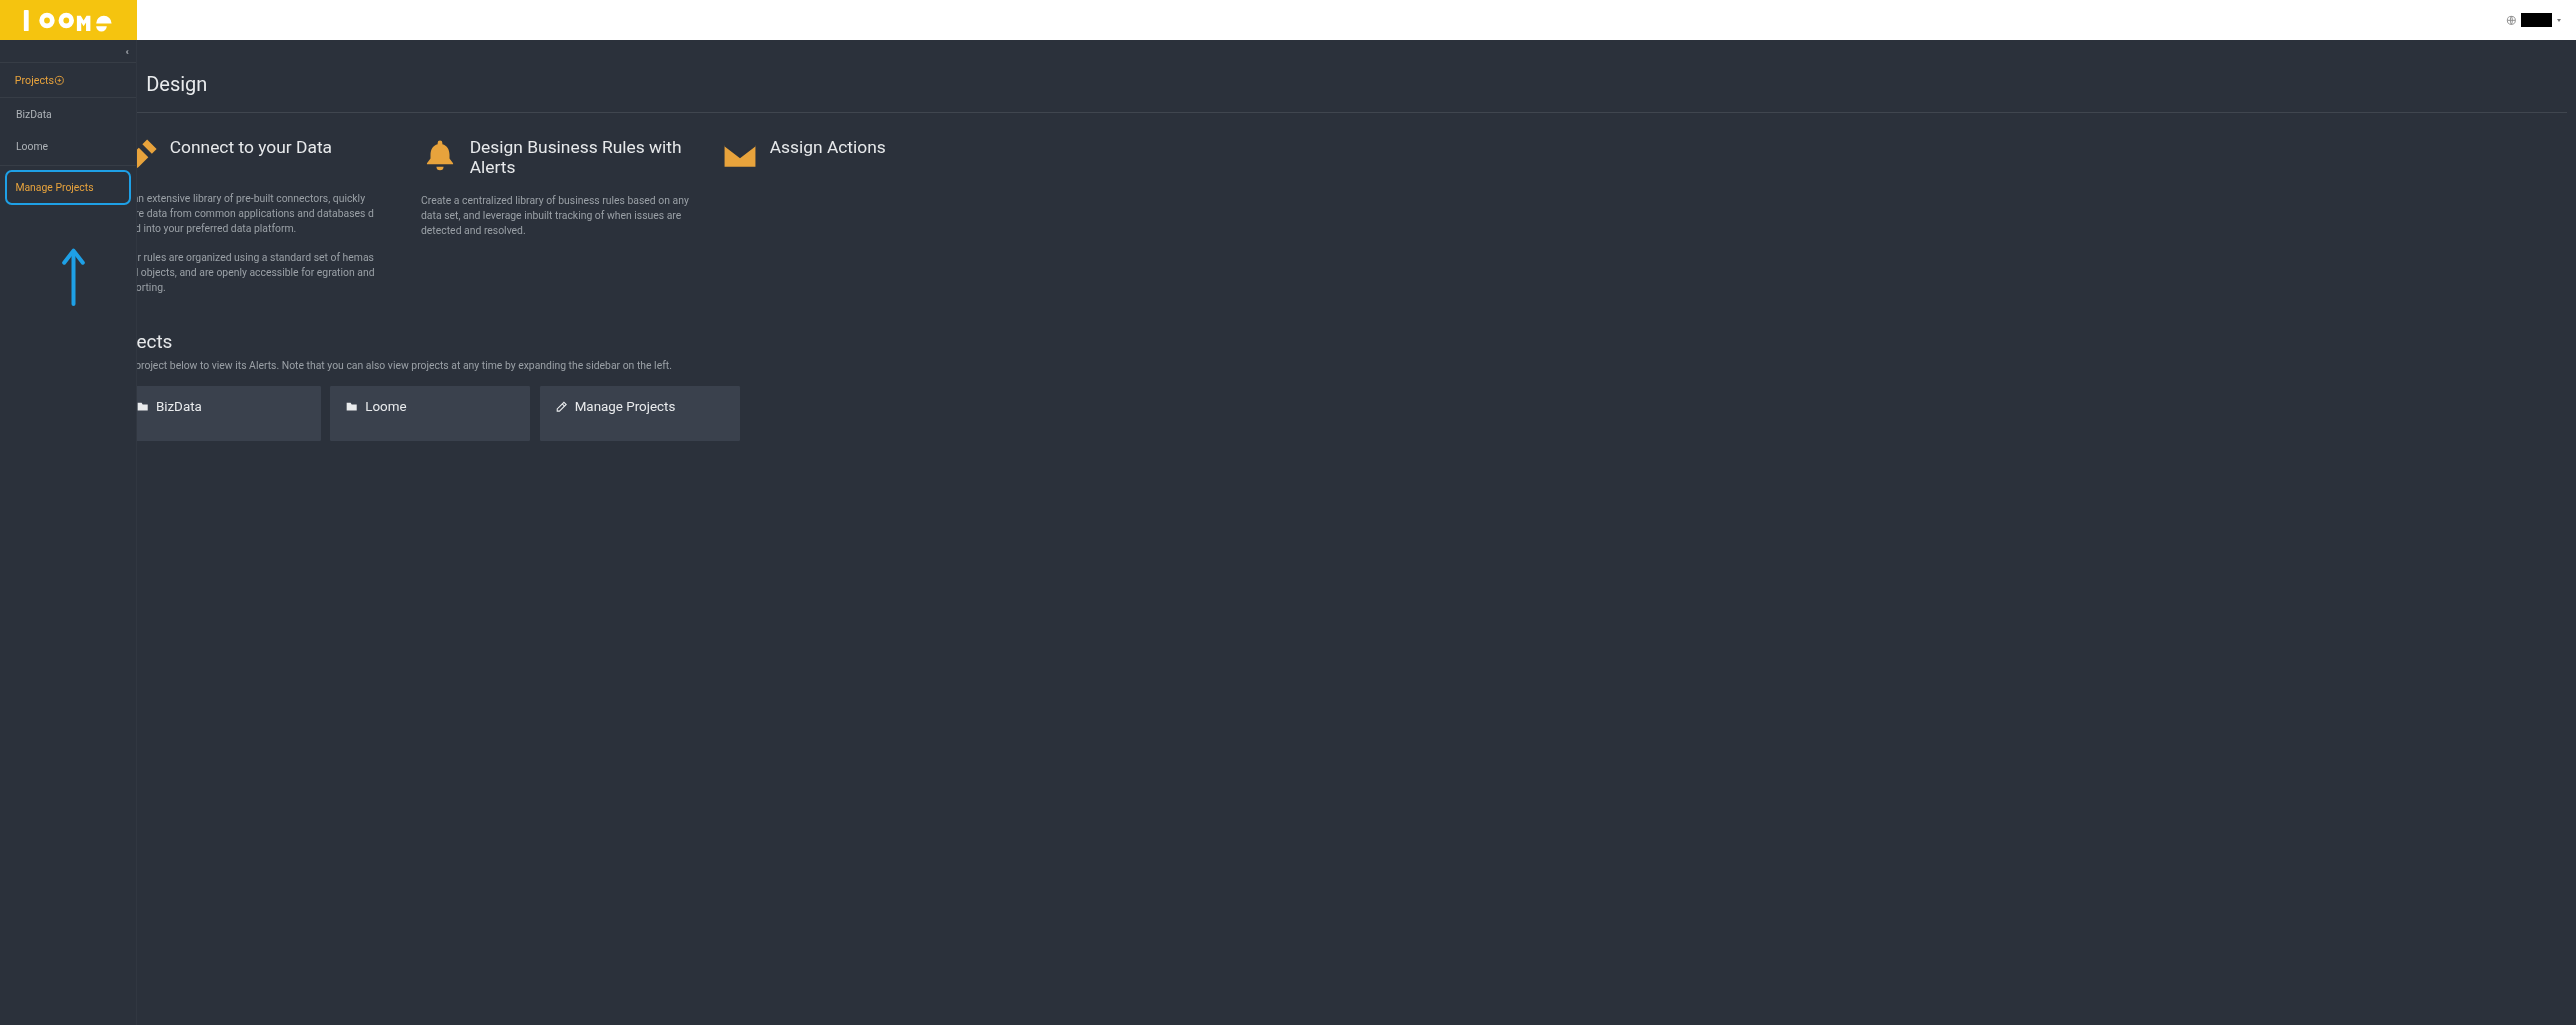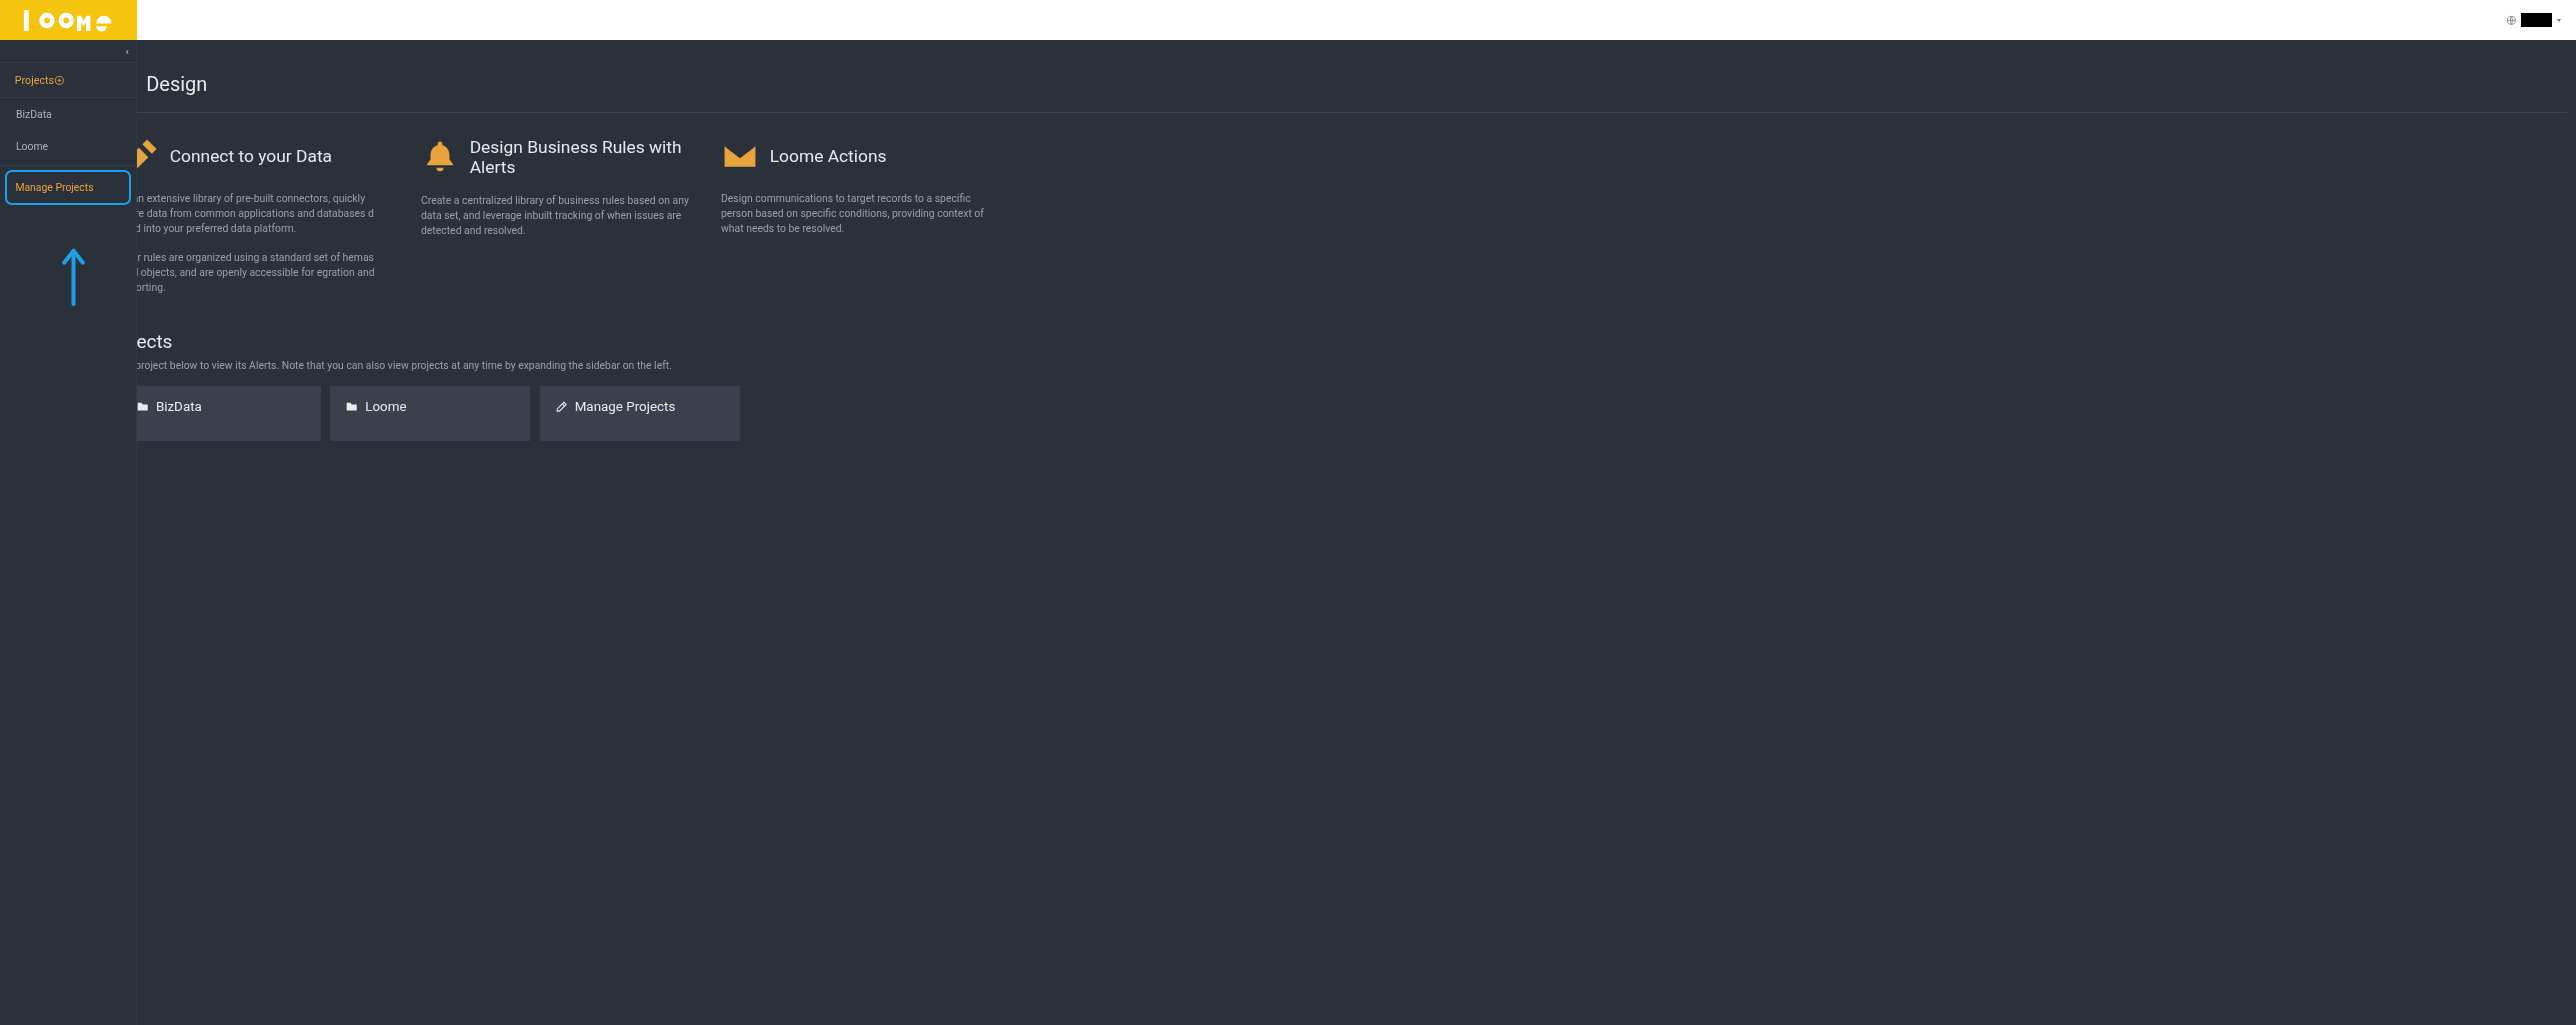--- a/index.html
+++ b/index.html
@@ -126,21 +126,21 @@
       display:flex;
       gap: 32px;
       padding: 24px 6.7px 0 0;
       margin-left: -16px;
     }
     .feature {
       flex: 0 0 268px;
       display:flex; flex-direction:column;
     }
     .feature-head {
-      display:flex; align-items:center; gap: 10.7px;
+      display:flex; align-items:flex-start; gap: 10.7px;
       margin-bottom: 16px;
     }
     .feature-icon {
       width:38px; height:38px; display:flex; align-items:center; justify-content:center;
       flex: 0 0 38px;
     }
     .feature-title {
       font-size: 17.4px; color:#e7e9eb; font-weight:400;
       line-height:1.15;
     }
@@ -278,24 +278,21 @@
       </div>
 
       <div class="feature">
         <div class="feature-head">
           <span class="feature-icon">
             <svg viewBox="0 0 64 64" width="38" height="38" fill="#e8a33c">
               <path d="M6 14h52v36H6zM6 14l26 20 26-20" fill="#e8a33c"></path>
               <path d="M6 14l26 20 26-20" fill="none" stroke="#2b313b" stroke-width="3"></path>
             </svg>
           </span>
-          <div class="feature-title">Loome Actions</div>
-        </div>
-        <div class="feature-body">
-          <p>Design communications to target records to a specific person based on specific conditions, providing context of what needs to be resolved.</p>
+          <div class="feature-title">Assign Actions</div>
         </div>
       </div>
     </div>
 
     <div class="projects-section">
       <div class="projects-heading">ojects</div>
       <div class="projects-sub">t a project below to view its Alerts. Note that you can also view projects at any time by expanding the sidebar on the left.</div>
 
       <div class="project-cards">
         <div class="project-card">

